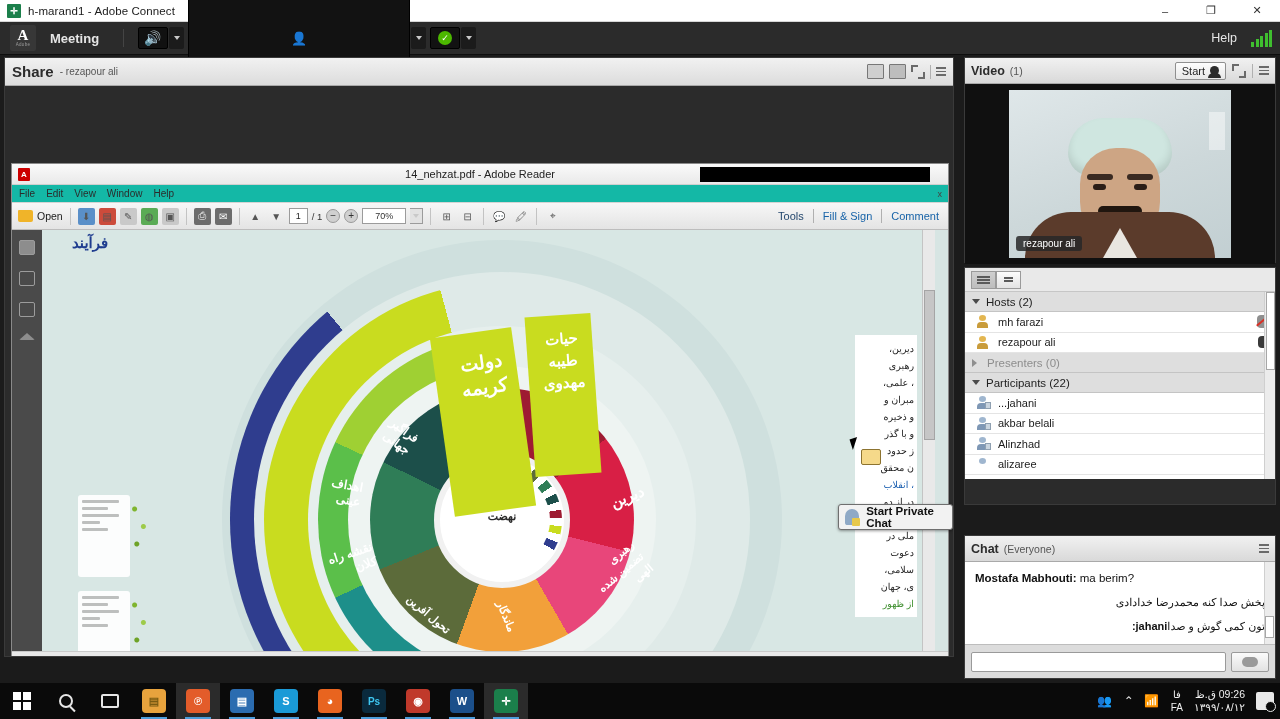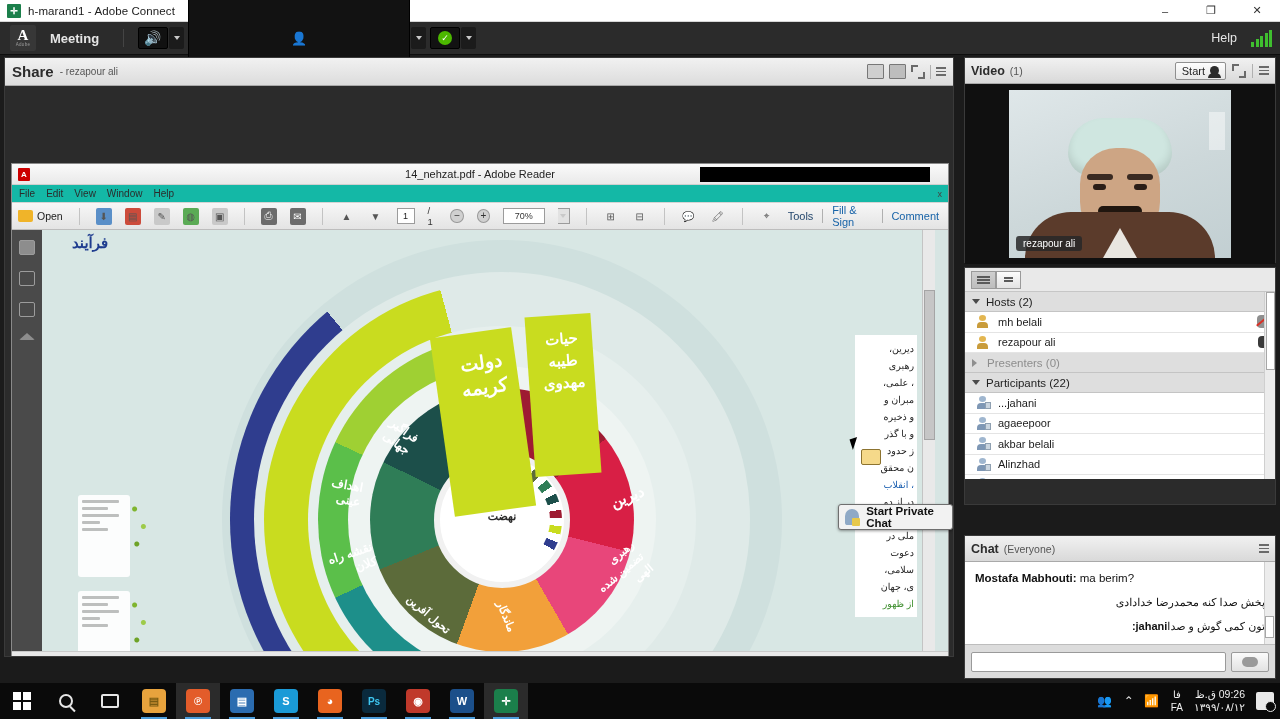--- a/index.html
+++ b/index.html
@@ -117,21 +117,21 @@
   }
   .rd-title .blackbar { position:absolute; right:18px; top:3px; width:230px; height:15px; background:#000; }
   .rd-menu {
     height:18px; background:#14b8a6; display:flex; align-items:center;
     padding-left:7px; gap:11px; border-bottom:1px solid #d4d4d4; position:relative;
   }
   .rd-menu span { font-size:10px; color:#2b2b2b; }
   .rd-menu .x { position:absolute; right:6px; font-size:9px; color:#444; }
   .rd-tools {
     height:27px; background:linear-gradient(#f7f7f7,#e4e4e4);
-    border-bottom:1px solid #bdbdbd; display:flex; align-items:center; padding:0 6px; gap:13px;
+    border-bottom:1px solid #bdbdbd; display:flex; align-items:center; padding:0 6px; gap:4px;
   }
   .tb-open { display:flex;align-items:center;gap:4px; }
   .folder { width:15px;height:12px;background:#f0b429;border-radius:1px 2px 2px 2px; }
   .tb-open b { font-size:10.5px;font-weight:normal;color:#1c1c1c; }
   .tb-sep { width:1px;height:17px;background:#c3c3c3;margin:0 3px; }
   .tb-ico { width:17px;height:17px;border-radius:2px;display:flex;align-items:center;justify-content:center;font-size:10px;color:#555;}
   .tb-ico.blue{background:#5a8fc8;} .tb-ico.red{background:#cc4b3b;}
   .tb-ico.grey{background:#c9c9c9;} .tb-ico.green{background:#5aab55;}
   .tb-ico.dark{background:#6c6c6c;color:#fff;}
   .pg-box { width:19px;height:16px;background:#fff;border:1px solid #9b9b9b;font-size:9px;
@@ -644,21 +644,21 @@
       <div class="att-list">
         <div class="grp">
           <i class="tri"></i>
           <div class="gname">Hosts (2)</div>
         </div>
         <div class="row">
           <div class="av host">
               <i class="h"></i>
               <i class="b"></i>
             </div>
-          <div class="nm">mh belali</div>
+          <div class="nm">mh farazi</div>
           <div class="rt">
               <i class="mic-off"></i>
             </div>
         </div>
         <div class="row">
           <div class="av host">
               <i class="h"></i>
               <i class="b"></i>
             </div>
           <div class="nm">rezapour ali</div>
@@ -676,28 +676,20 @@
           <i class="tri"></i>
           <div class="gname">Participants (22)</div>
         </div>
         <div class="row">
           <div class="av">
               <i class="h"></i>
               <i class="b"></i>
               <i class="scr"></i>
             </div>
           <div class="nm">...jahani</div>
-        </div>
-        <div class="row">
-          <div class="av">
-              <i class="h"></i>
-              <i class="b"></i>
-              <i class="scr"></i>
-            </div>
-          <div class="nm">agaeepoor</div>
         </div>
         <div class="row">
           <div class="av">
               <i class="h"></i>
               <i class="b"></i>
               <i class="scr"></i>
             </div>
           <div class="nm">akbar belali</div>
         </div>
         <div class="row">

